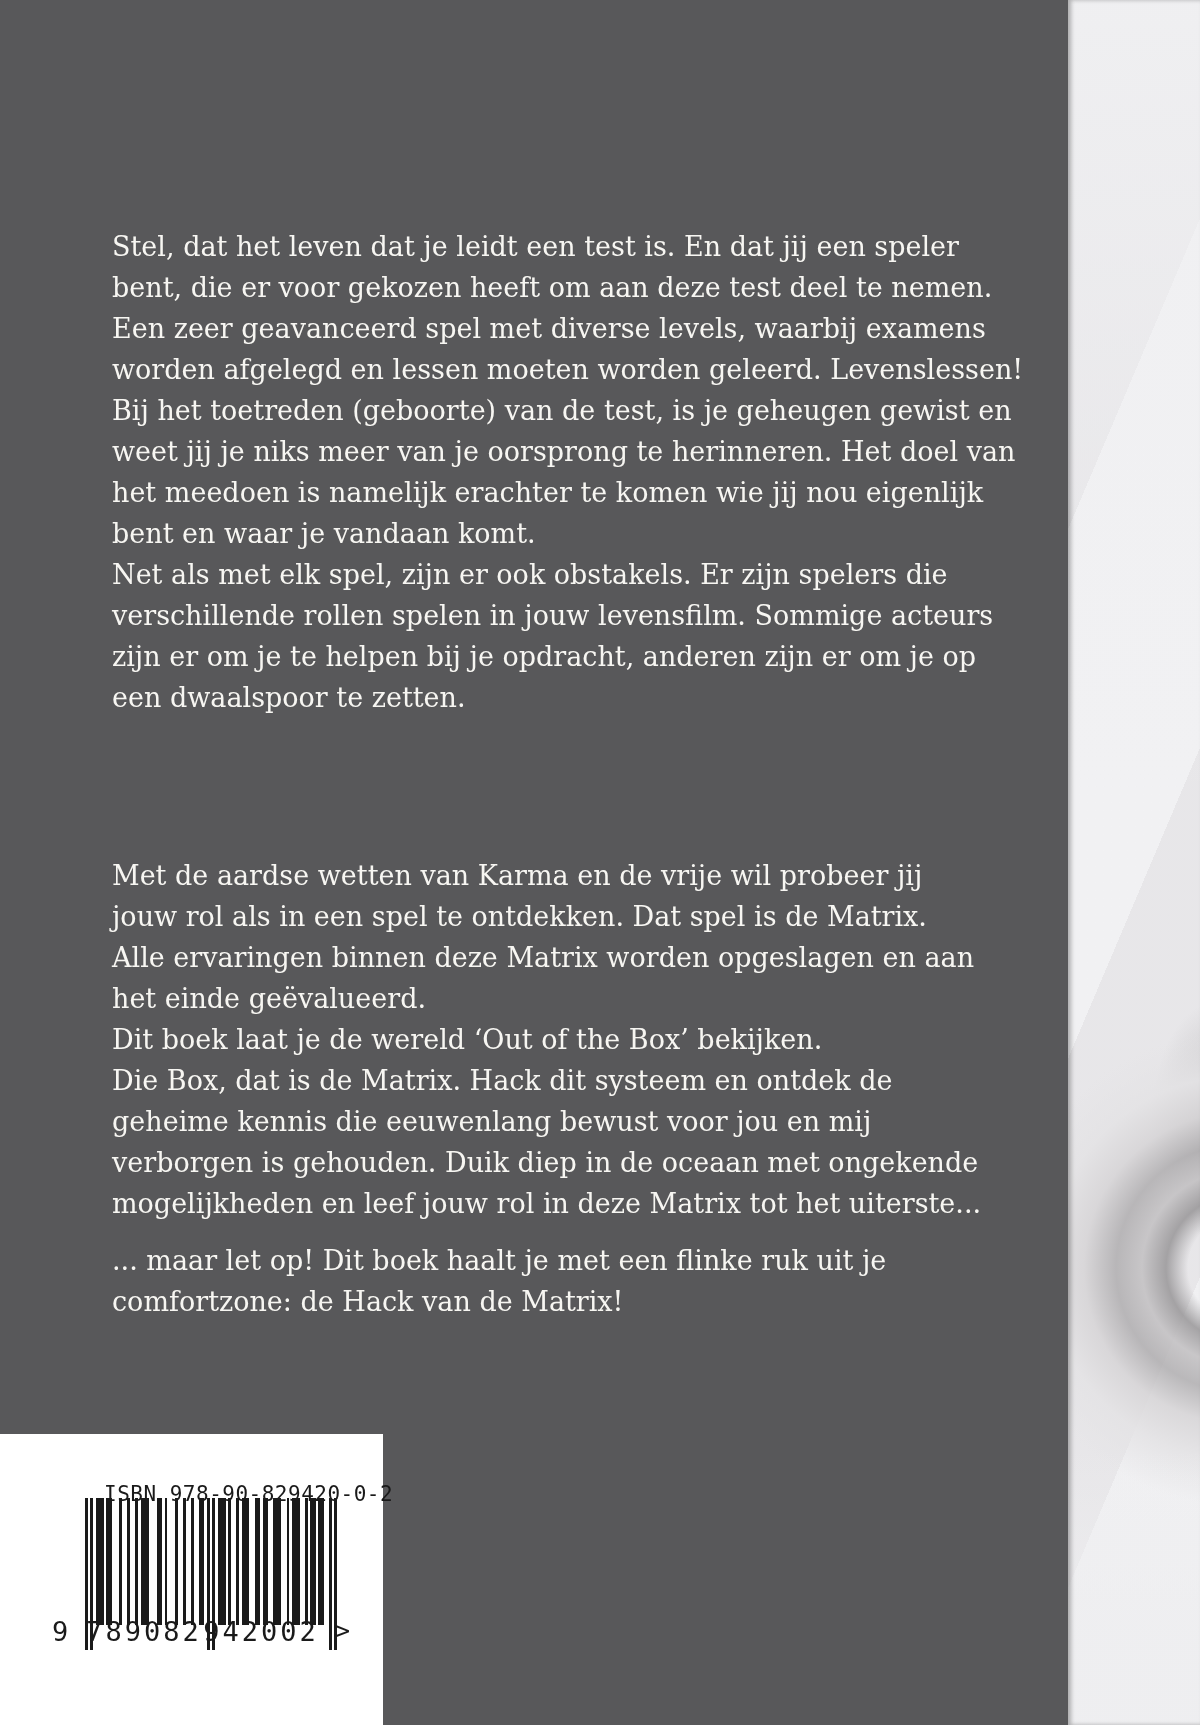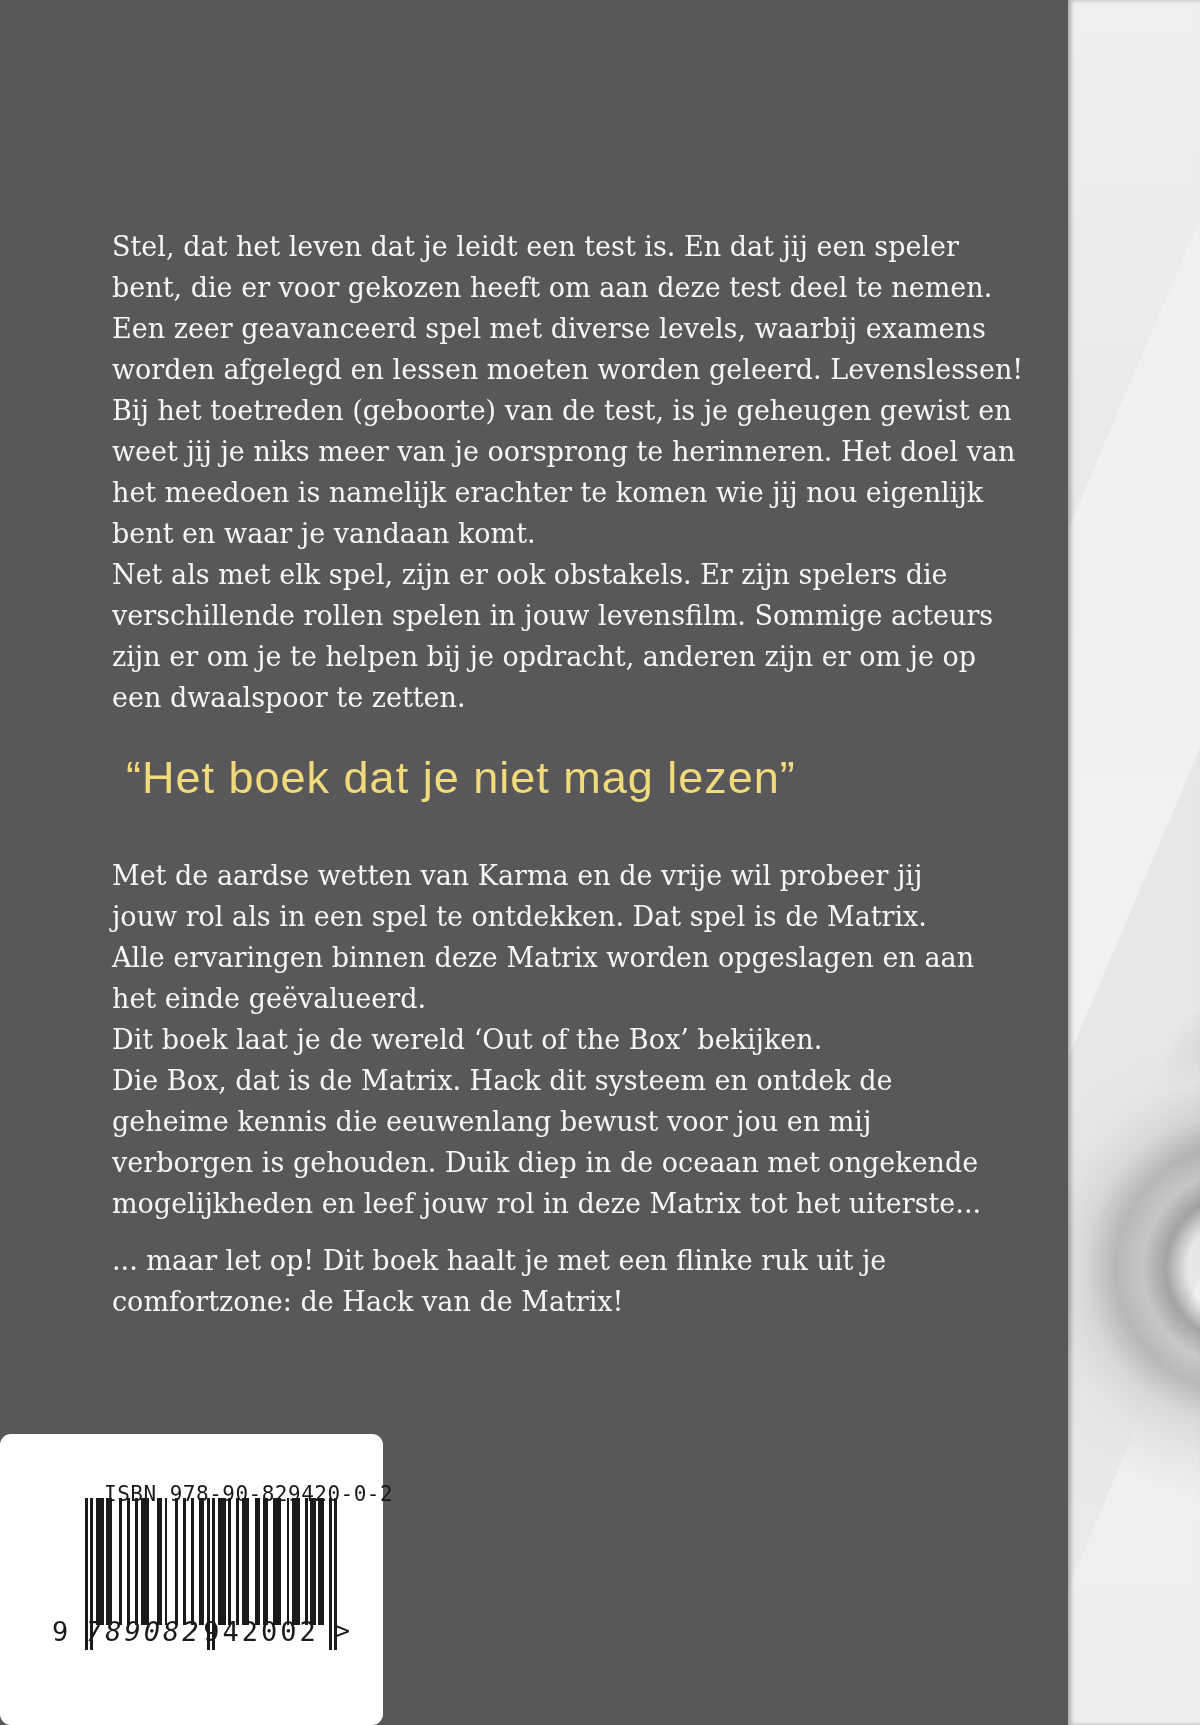--- a/index.html
+++ b/index.html
@@ -71,37 +71,36 @@
     position:absolute;left:126px;top:752px;
     font-family:"Liberation Sans", sans-serif;
     font-weight:400;font-size:45px;letter-spacing:1px;
     color:var(--gold);
     white-space:pre;
   }
   
   .isbn-panel{
     position:absolute;left:0;top:1434px;width:383px;height:291px;
     background:var(--panel);
-    border-radius:11px;
   }
   .isbn-label{
     position:absolute;left:104px;top:48px;
     font-family:"DejaVu Sans Mono", monospace;
     font-size:21px;letter-spacing:.5px;color:var(--ink);
     white-space:pre;
   }
   .barcode{position:absolute;left:85px;top:64px;width:252px;height:152px;}
   .barcode-digits{
     position:absolute;left:52px;top:182px;width:308px;height:34px;
     display:flex;align-items:flex-start;
     font-family:"DejaVu Sans Mono", monospace;
     font-size:27px;color:var(--ink);
   }
   .bd-first{width:34px;text-align:left;}
-  .bd-group1{width:116px;text-align:left;letter-spacing:3px;font-style:italic;}
+  .bd-group1{width:116px;text-align:center;letter-spacing:3px;}
   .bd-group2{width:118px;text-align:center;letter-spacing:3px;}
   .bd-arrow{width:30px;text-align:right;font-size:25px;}
 </style>
 </head>
 <body>
 
 <div class="page">
 
   <div class="photo-strip"></div>
 
@@ -112,21 +111,20 @@
 worden afgelegd en lessen moeten worden geleerd. Levenslessen!
 Bij het toetreden (geboorte) van de test, is je geheugen gewist en
 weet jij je niks meer van je oorsprong te herinneren. Het doel van
 het meedoen is namelijk erachter te komen wie jij nou eigenlijk
 bent en waar je vandaan komt.
 Net als met elk spel, zijn er ook obstakels. Er zijn spelers die
 verschillende rollen spelen in jouw levensfilm. Sommige acteurs
 zijn er om je te helpen bij je opdracht, anderen zijn er om je op
 een dwaalspoor te zetten.</div>
 
-  <div class="quote">“Het boek dat je niet mag lezen”</div>
 
   <div class="copy para2">Met de aardse wetten van Karma en de vrije wil probeer jij
 jouw rol als in een spel te ontdekken. Dat spel is de Matrix.
 Alle ervaringen binnen deze Matrix worden opgeslagen en aan
 het einde geëvalueerd.
 Dit boek laat je de wereld ‘Out of the Box’ bekijken.
 Die Box, dat is de Matrix. Hack dit systeem en ontdek de
 geheime kennis die eeuwenlang bewust voor jou en mij
 verborgen is gehouden. Duik diep in de oceaan met ongekende
 mogelijkheden en leef jouw rol in deze Matrix tot het uiterste...</div>

